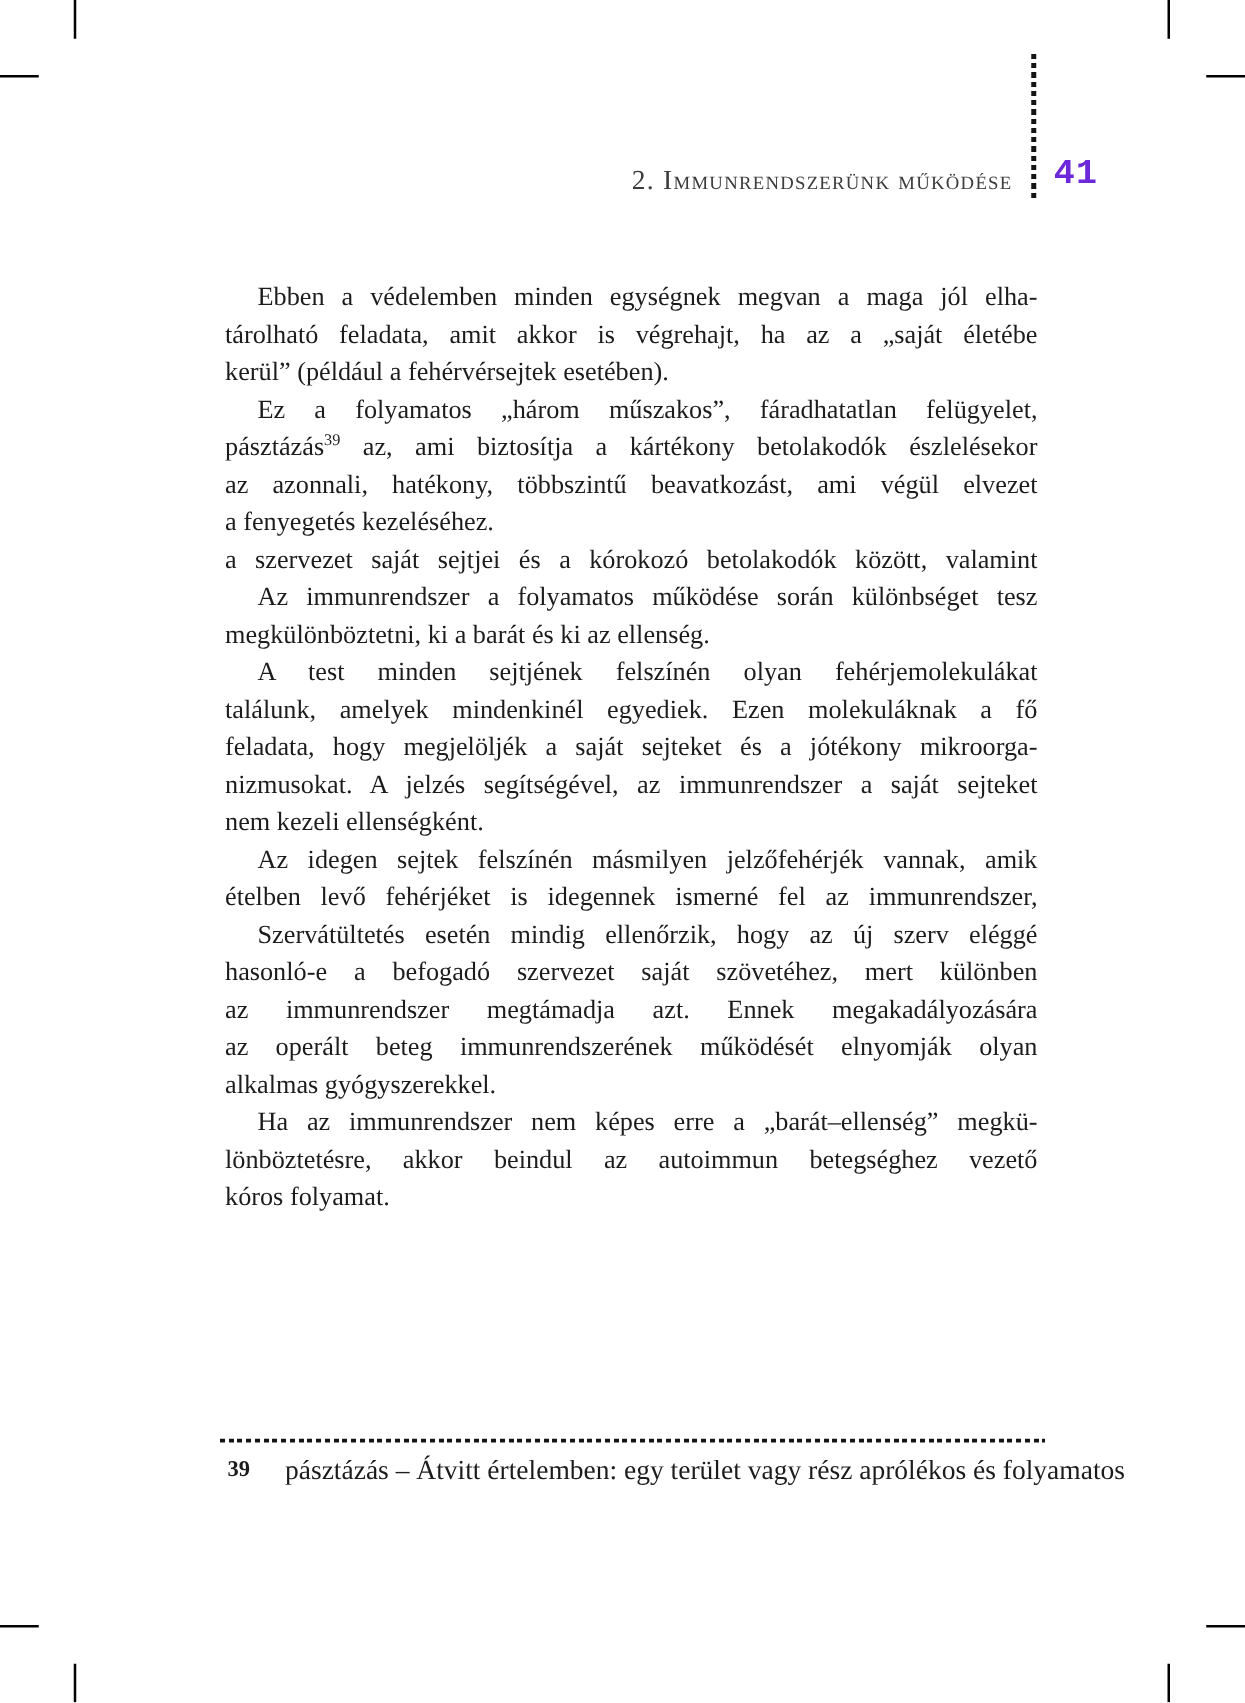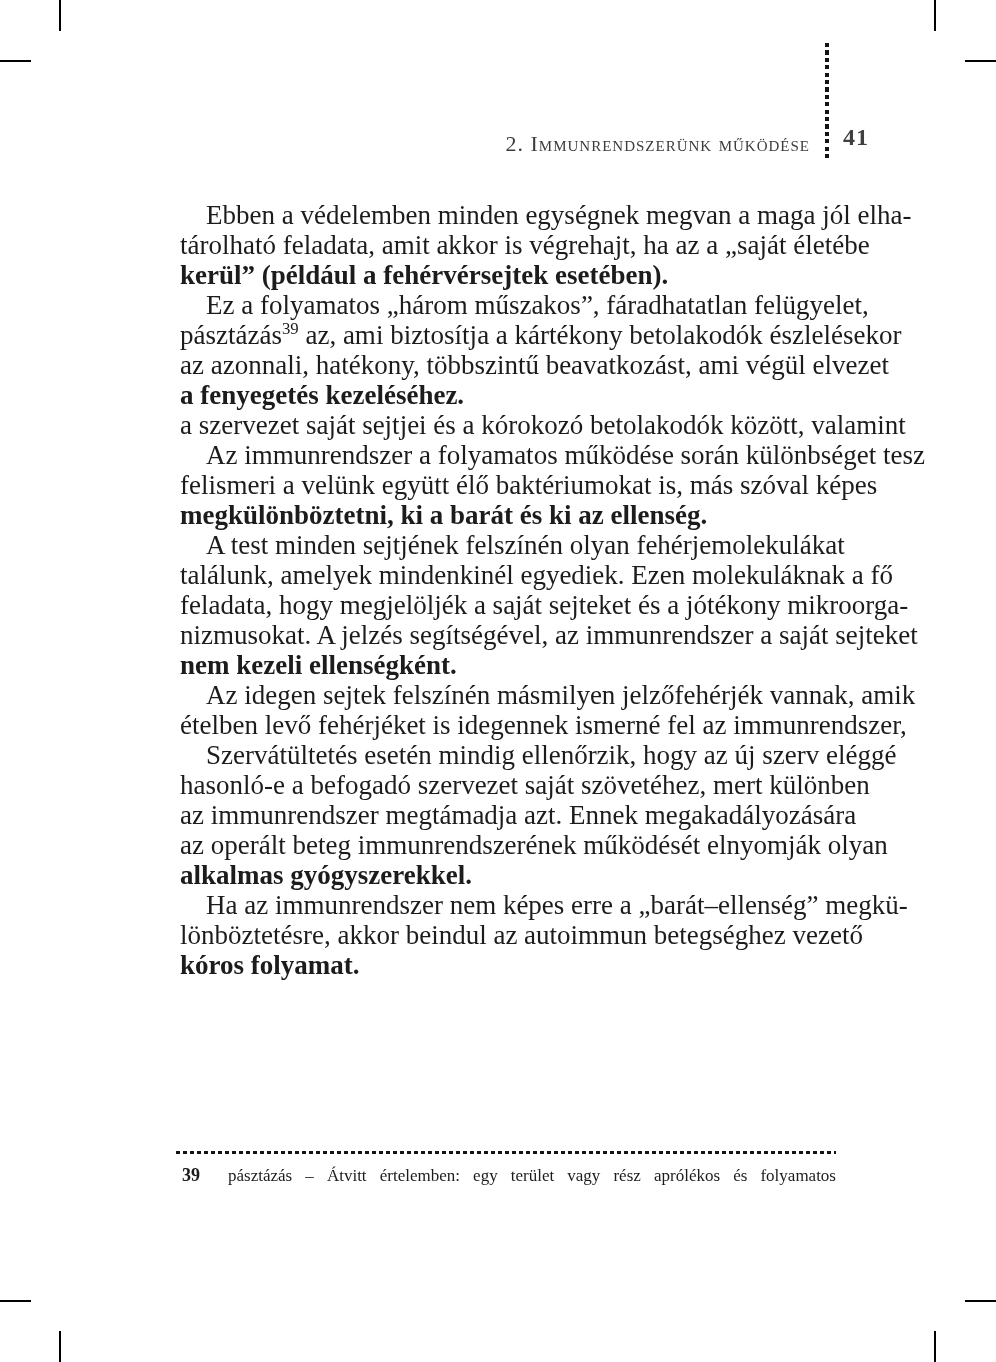--- a/index.html
+++ b/index.html
@@ -27,40 +27,41 @@
   }
   .header-divider{
     position:absolute;
     left:825px;top:43px;
     width:4px;height:118px;
     background:repeating-linear-gradient(to bottom,#141414 0px,#141414 4.2px,transparent 4.2px,transparent 7.4px);
   }
   .page-number{
     position:absolute;
     left:843px;top:124px;
-    font-size:24px;
+    font-size:28px;
     font-weight:bold;
-    color:#404040;
+    color:#6d28d9;
     letter-spacing:1px;
+    font-family:Liberation Mono, monospace;
   }
   
   .body-text{
     position:absolute;
-    left:180px;top:200px;
+    left:180px;top:222px;
     width:650px;
-    font-size:27px;
+    font-size:21px;
     color:#1c1c1c;
   }
   .line{
     height:30px;line-height:30px;
     text-align:justify;
     text-align-last:justify;
     white-space:nowrap;
   }
-  .line.last{text-align-last:left;font-weight:bold;}
+  .line.last{text-align-last:left;}
   .line.first{text-indent:26px;}
   sup{font-size:0.62em;line-height:0;vertical-align:super;}
   
   .footnote{
     position:absolute;
     left:176px;top:1151px;
     width:660px;
   }
   .footnote-rule{
     height:3px;width:100%;
@@ -72,21 +73,21 @@
     width:52px;
     flex:0 0 52px;
     font-weight:bold;
     font-size:18px;
     line-height:27px;
     padding-left:6px;
     box-sizing:border-box;
   }
   .footnote-text{
     flex:1;
-    font-size:17px;
+    font-size:22px;
   }
   .footnote-text .line{height:27px;line-height:27px;}
 </style>
 </head>
 <body>
 
 <div class="page">
 
   <div class="mark v" style="left:59px;top:0;"></div>
   <div class="mark h" style="left:0;top:60px;"></div>
@@ -109,21 +110,20 @@
       </div>
       <div class="para">
         <div class="line first">Ez a folyamatos „három műszakos”, fáradhatatlan felügyelet,</div>
         <div class="line">pásztázás<sup>39</sup> az, ami biztosítja a kártékony betolakodók észlelésekor</div>
         <div class="line">az azonnali, hatékony, többszintű beavatkozást, ami végül elvezet</div>
         <div class="line last">a fenyegetés kezeléséhez.</div>
       </div>
       <div class="para">
         <div class="line">a szervezet saját sejtjei és a kórokozó betolakodók között, valamint</div>
         <div class="line first">Az immunrendszer a folyamatos működése során különbséget tesz</div>
-        <div class="line">felismeri a velünk együtt élő baktériumokat is, más szóval képes</div>
         <div class="line last">megkülönböztetni, ki a barát és ki az ellenség.</div>
       </div>
       <div class="para">
         <div class="line first">A test minden sejtjének felszínén olyan fehérjemolekulákat</div>
         <div class="line">találunk, amelyek mindenkinél egyediek. Ezen molekuláknak a fő</div>
         <div class="line">feladata, hogy megjelöljék a saját sejteket és a jótékony mikroorga-</div>
         <div class="line">nizmusokat. A jelzés segítségével, az immunrendszer a saját sejteket</div>
         <div class="line last">nem kezeli ellenségként.</div>
       </div>
       <div class="para">

